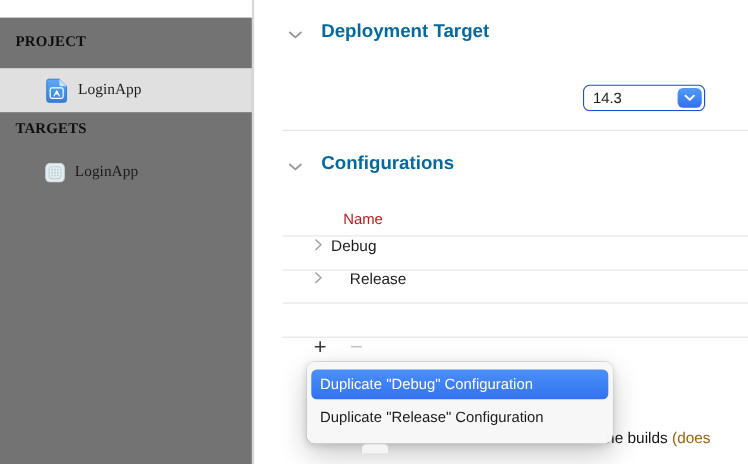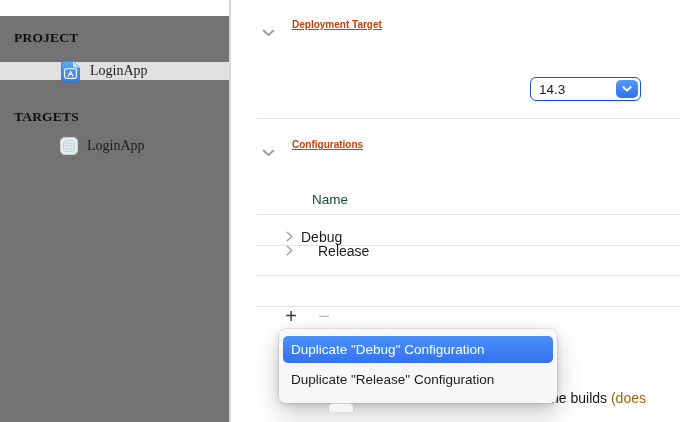--- a/index.html
+++ b/index.html
@@ -6,42 +6,42 @@
   .stage{
     position:relative;width:680px;height:422px;background:#ffffff;
     font-family:"Liberation Sans",sans-serif;color:#1d1d1f;overflow:hidden;
   }
   
   .sidebar{position:absolute;left:0;top:16px;width:229px;height:422px;background:#737373;font-family:Liberation Serif, serif;}
   .sidebar-vdivider{position:absolute;left:229px;top:0;width:2px;height:422px;background:#d7d7d7;}
   .sb-header{position:absolute;left:14px;font-size:13.5px;font-weight:700;color:#0f0f10;letter-spacing:.2px;}
   .sb-header.project{top:14px;}
   .sb-header.targets{top:93px;}
-  .sb-item{position:absolute;left:0;width:229px;height:18px;display:flex;align-items:center;
-    padding-left:60px;box-sizing:border-box;gap:9px;font-size:14px;color:#1c1c1e;cursor:default;}
+  .sb-item{position:absolute;left:0;width:229px;height:40px;display:flex;align-items:center;
+    padding-left:41px;box-sizing:border-box;gap:9px;font-size:14px;color:#1c1c1e;cursor:default;}
   .sb-item.selected{top:46px;background:#e0e0e0;}
   .sb-item.target{top:121px;}
   .sb-item .icon{display:flex;align-items:center;}
   
   .section-chevron{position:absolute;}
-  .section-title{position:absolute;left:292px;font-size:10px;font-weight:700;color:#c2410c;text-decoration:underline;}
+  .section-title{position:absolute;left:292px;font-size:17px;font-weight:700;color:#0369a1;}
   .hline{position:absolute;left:257px;right:0;height:1px;background:#e3e3e3;}
   .field-label{position:absolute;left:300px;top:82px;width:218px;text-align:right;
     font-size:13.5px;color:#1d1d1f;}
   .combo{position:absolute;left:530px;top:77px;width:111px;height:24px;background:#fff;
     border:1px solid #1d4ed8;border-radius:6px;box-sizing:border-box;display:flex;
     align-items:center;padding-left:8px;font-size:13.5px;color:#1d1d1f;
     box-shadow:0 .5px 1px rgba(0,0,0,.05);}
   .combo-btn{position:absolute;right:2px;top:2px;width:22px;height:18px;border-radius:5px;
     background:linear-gradient(#549af8,#2e72ef);display:flex;align-items:center;justify-content:center;}
-  .col-header{position:absolute;left:312px;top:192px;font-size:13.5px;color:#14532d;}
-  .cfg-row{position:absolute;left:257px;right:0;height:30px;display:flex;align-items:flex-end;
+  .col-header{position:absolute;left:312px;top:192px;font-size:13.5px;color:#b91c1c;}
+  .cfg-row{position:absolute;left:257px;right:0;height:30px;display:flex;align-items:flex-start;
     padding-left:29px;box-sizing:border-box;gap:8px;font-size:14px;color:#1c1c1e;}
   .cfg-row.r0{top:215px;}
-  .cfg-row.r1{top:229px;gap:25px;}
+  .cfg-row.r1{top:245px;gap:25px;}
   .tbl-btn{position:absolute;width:24px;height:24px;display:flex;align-items:center;
     justify-content:center;font-size:20px;line-height:20px;background:none;border:none;
     font-family:"Liberation Sans",sans-serif;padding:0;}
   .tbl-btn.add{left:279px;top:304px;color:#3a3a3e;}
   .tbl-btn.remove{left:312px;top:304px;color:#c4c4c7;}
   
   .bg-line{position:absolute;font-size:14px;white-space:nowrap;color:#161617;z-index:1;}
   .bg-line.l1{left:566px;top:347px;}
   .bg-line.l2{left:551px;top:390px;}
   .bg-gray{color:#a16207;}

